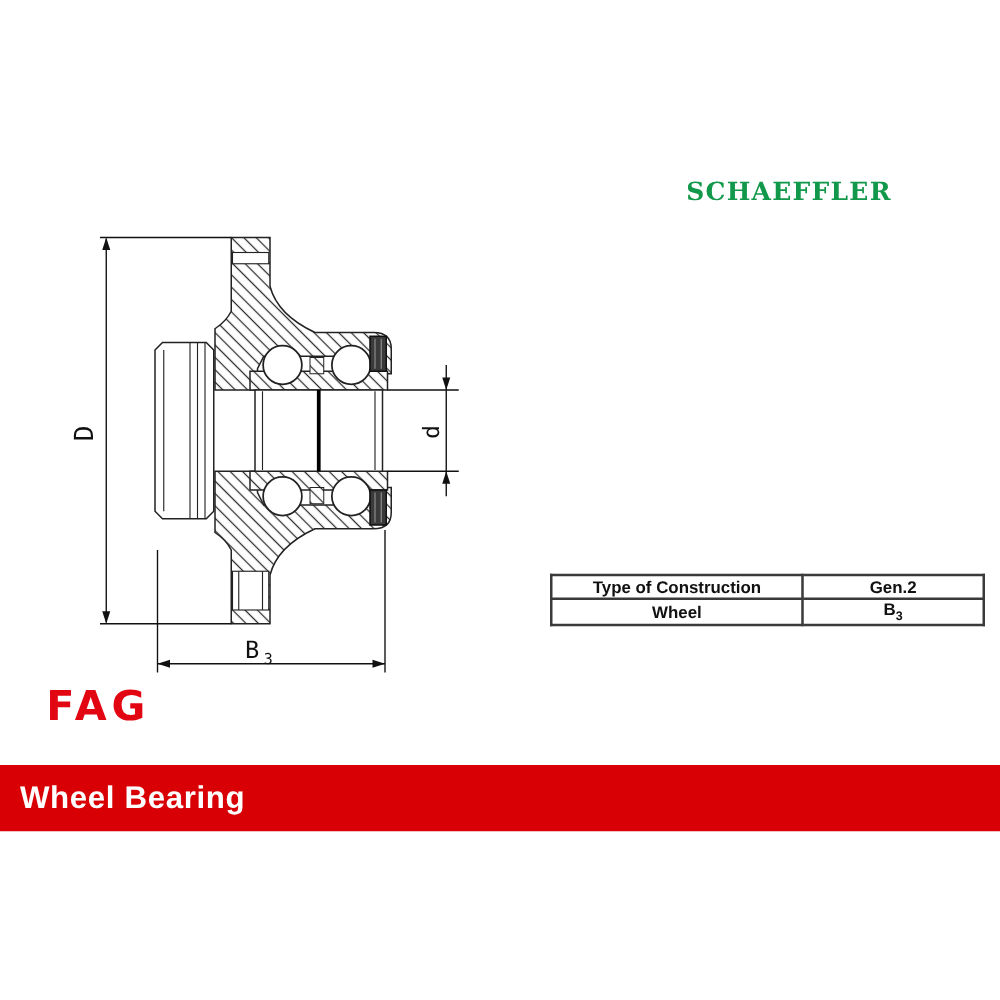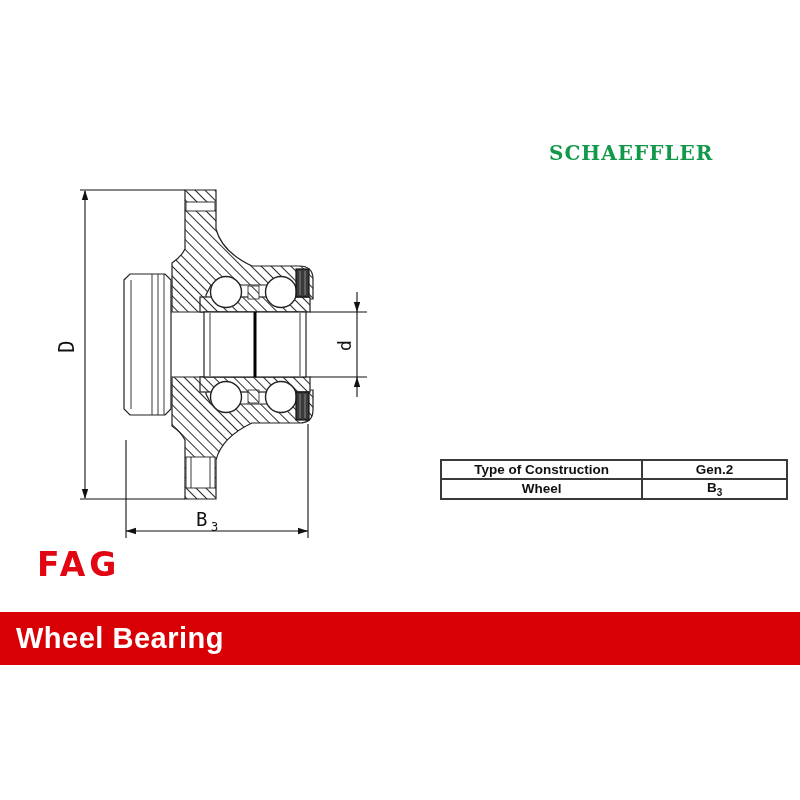--- a/index.html
+++ b/index.html
@@ -14,21 +14,21 @@
   .spec-table td{border:2px solid #3a3a3a;height:17px;text-align:center;padding:0 2px;
         white-space:nowrap;}
   .spec-table td.c1{width:180px;}
   .spec-table td.c2{width:128px;}
   .spec-table sub{font-size:10px;}
   .fag{position:absolute;left:16px;top:548px;
         font-family:"DejaVu Sans",sans-serif;font-weight:900;font-size:33px;line-height:33px;
         letter-spacing:4px;color:#e20613;margin-left:21px;}
   .banner{position:absolute;left:0;top:612px;width:800px;height:53px;background:#d80005;}
   .banner-text{position:absolute;left:16px;top:0;height:53px;line-height:53px;
-        color:#ffffff;font-weight:bold;font-size:29px;letter-spacing:0.5px;}
+        color:#ffffff;font-weight:bold;font-size:25px;letter-spacing:0.5px;}
 </style>
 </head>
 <body>
 
 <div class="page">
 
   <div class="schaeffler">SCHAEFFLER</div>
 
   <svg class="drawing" viewBox="0 0 420 560" xmlns="http://www.w3.org/2000/svg">
     <defs>

